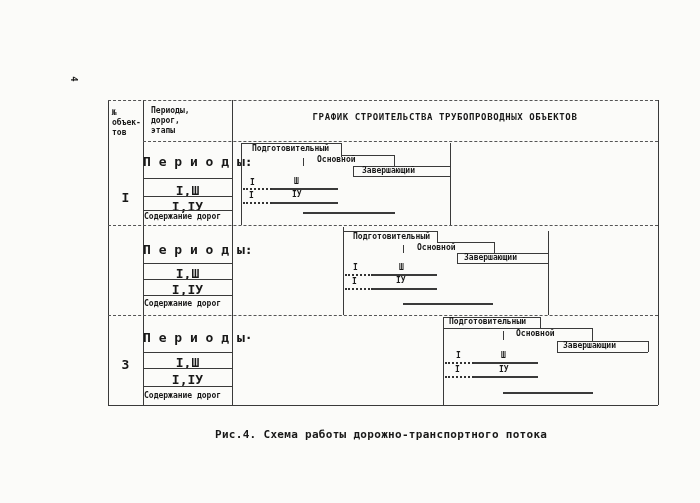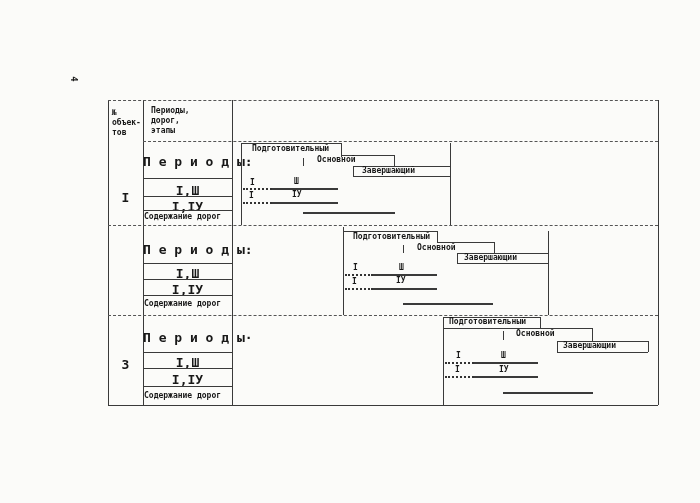--- a/index.html
+++ b/index.html
@@ -46,20 +46,21 @@
   <div class="t hdr" style="left:112px;top:108px;">
     <div>№</div>
     <div>объек-</div>
     <div>тов</div>
   </div>
   <div class="t hdr" style="left:151px;top:106px;">
     <div>Периоды,</div>
     <div>дорог,</div>
     <div>этапы</div>
   </div>
+  <div class="t title ctr" style="left:245px;top:113px;width:400px;">ГРАФИК СТРОИТЕЛЬСТВА ТРУБОПРОВОДНЫХ ОБЪЕКТОВ</div>
 
   <div class="t ctr" style="left:108px;top:191px;width:35px;">I</div>
   <div class="t ctr" style="left:143px;top:155px;width:89px;">П е р и о д ы:</div>
   <div class="h" style="left:143px;top:178px;width:89px;"></div>
   <div class="t ctr" style="left:143px;top:184px;width:89px;">I,Ш</div>
   <div class="h" style="left:143px;top:196px;width:89px;"></div>
   <div class="t ctr" style="left:143px;top:200px;width:89px;">I,IУ</div>
   <div class="h" style="left:143px;top:210px;width:89px;"></div>
   <div class="t sm" style="left:144px;top:213px;">Содержание дорог</div>
 
@@ -144,14 +145,15 @@
   <div class="t sm" style="left:456px;top:352px;">I</div>
   <div class="h dot" style="left:445px;top:362px;width:29px;"></div>
   <div class="h thick" style="left:474px;top:362px;width:64px;"></div>
   <div class="t sm" style="left:501px;top:352px;">Ш</div>
   <div class="t sm" style="left:455px;top:366px;">I</div>
   <div class="h dot" style="left:445px;top:376px;width:29px;"></div>
   <div class="h thick" style="left:474px;top:376px;width:64px;"></div>
   <div class="t sm" style="left:499px;top:366px;">IУ</div>
   <div class="h thick" style="left:503px;top:392px;width:90px;"></div>
 
+  <div class="t caption" style="left:215px;top:429px;">Рис.4. Схема работы дорожно-транспортного потока</div>
 
 </div>
 
 </body></html>

